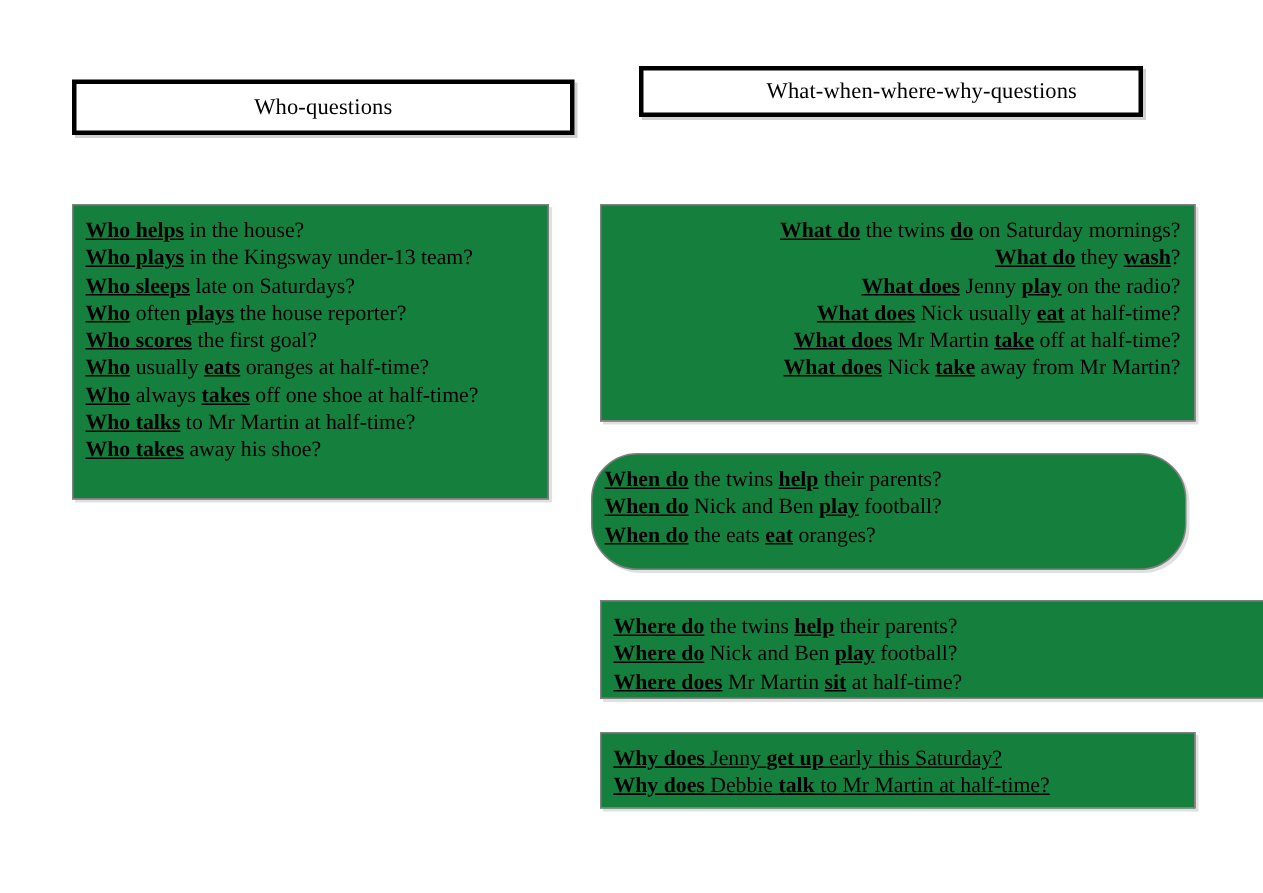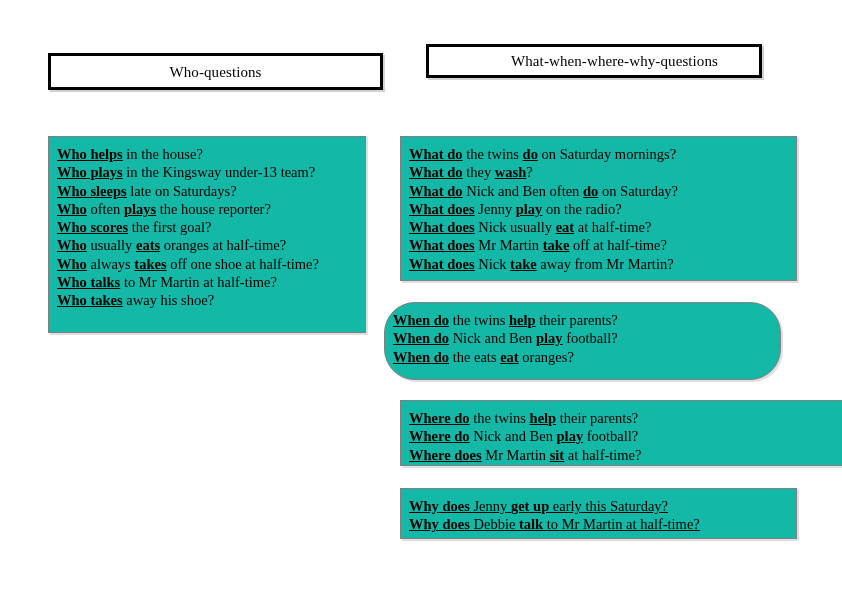--- a/index.html
+++ b/index.html
@@ -55,28 +55,28 @@
     width: 336px;
     height: 34px;
     padding-left: 41px;
   }
 
   
   .qbox {
     position: absolute;
     box-sizing: border-box;
     border: 1px solid #808080;
-    background: #14b8a6;
+    background: #15803d;
     box-shadow: 2px 2px 0 rgba(0,0,0,0.12);
     padding: 8px 9px 8px 8px;
   }
 
   #box-who   { left: 48px;  top: 136px; width: 318px; height: 197px; }
-  #box-what  { left: 400px; top: 136px; width: 397px; height: 145px; }
-  #box-when  { left: 384px; top: 302px; width: 397px; height: 78px; border-radius: 31px; }
+  #box-what  { left: 400px; top: 136px; width: 397px; height: 145px; text-align: right; }
+  #box-when  { left: 394px; top: 302px; width: 397px; height: 78px; border-radius: 31px; }
   #box-where { left: 400px; top: 400px; width: 447px; height: 66px; }
   #box-why   { left: 400px; top: 488px; width: 397px; height: 51px; text-decoration: underline; }
 
   .q-line {
     font-size: 14.5px;
     line-height: 18.3px;
     white-space: nowrap;
     color: #000000;
   }
 
@@ -111,21 +111,20 @@
       <div class="q-line"><span class="em">Who scores</span><span class="pl"> the first goal?</span></div>
       <div class="q-line"><span class="em">Who</span><span class="pl"> usually </span><span class="em">eats</span><span class="pl"> oranges at half-time?</span></div>
       <div class="q-line"><span class="em">Who</span><span class="pl"> always </span><span class="em">takes</span><span class="pl"> off one shoe at half-time?</span></div>
       <div class="q-line"><span class="em">Who talks</span><span class="pl"> to Mr Martin at half-time?</span></div>
       <div class="q-line"><span class="em">Who takes</span><span class="pl"> away his shoe?</span></div>
     </div>
 
   <div class="qbox" id="box-what">
       <div class="q-line"><span class="em">What do</span><span class="pl"> the twins </span><span class="em">do</span><span class="pl"> on Saturday mornings?</span></div>
       <div class="q-line"><span class="em">What do</span><span class="pl"> they </span><span class="em">wash</span><span class="pl">?</span></div>
-      <div class="q-line"><span class="em">What do</span><span class="pl"> Nick and Ben often </span><span class="em">do</span><span class="pl"> on Saturday?</span></div>
       <div class="q-line"><span class="em">What does</span><span class="pl"> Jenny </span><span class="em">play</span><span class="pl"> on the radio?</span></div>
       <div class="q-line"><span class="em">What does</span><span class="pl"> Nick usually </span><span class="em">eat</span><span class="pl"> at half-time?</span></div>
       <div class="q-line"><span class="em">What does</span><span class="pl"> Mr Martin </span><span class="em">take</span><span class="pl"> off at half-time?</span></div>
       <div class="q-line"><span class="em">What does</span><span class="pl"> Nick </span><span class="em">take</span><span class="pl"> away from Mr Martin?</span></div>
     </div>
 
   <div class="qbox" id="box-when">
       <div class="q-line"><span class="em">When do</span><span class="pl"> the twins </span><span class="em">help</span><span class="pl"> their parents?</span></div>
       <div class="q-line"><span class="em">When do</span><span class="pl"> Nick and Ben </span><span class="em">play</span><span class="pl"> football?</span></div>
       <div class="q-line"><span class="em">When do</span><span class="pl"> the eats </span><span class="em">eat</span><span class="pl"> oranges?</span></div>

